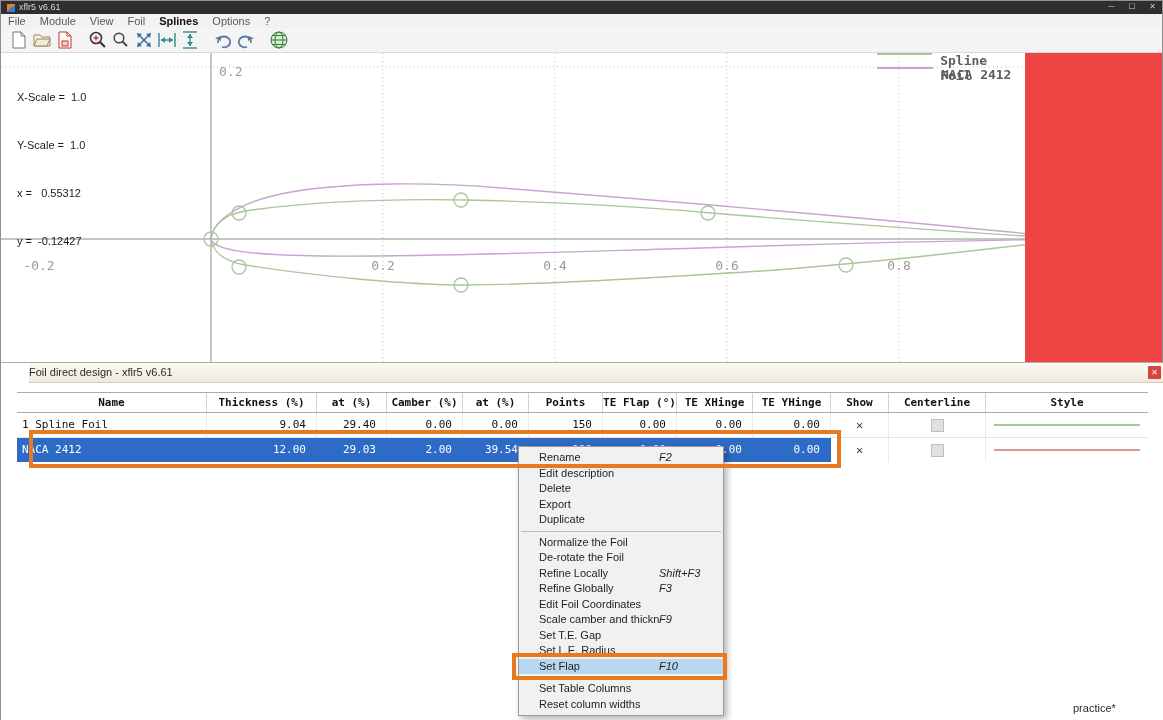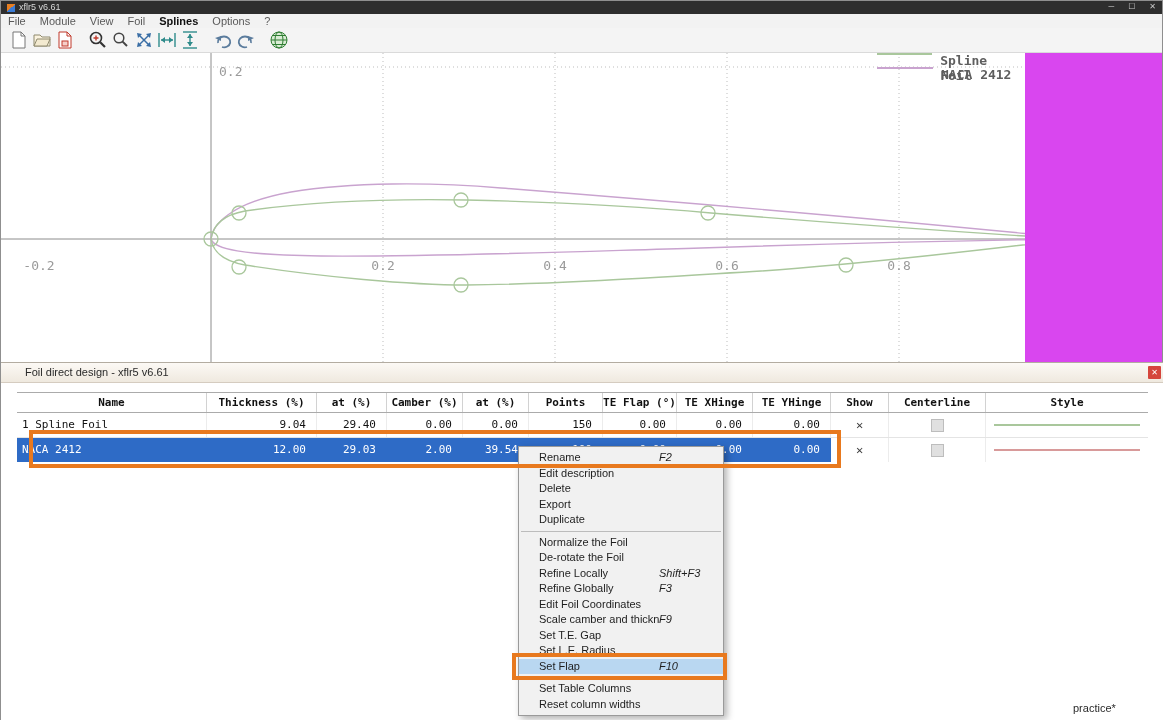--- a/index.html
+++ b/index.html
@@ -1,18 +1,18 @@
 <!DOCTYPE html>
 <html><head>
 <meta charset="utf-8">
 <style>
   html,body{margin:0;padding:0;}
   body{width:1163px;height:720px;overflow:hidden;position:relative;background:#fff;
        font-family:"Liberation Sans", sans-serif;-webkit-font-smoothing:antialiased;}
-  .window{position:absolute;inset:0;border:1px solid #8f8f8f;box-sizing:border-box;background:#d946ef;}
+  .window{position:absolute;inset:0;border:1px solid #8f8f8f;box-sizing:border-box;background:#ef4444;}
 
   
   .titlebar{position:absolute;left:0;top:0;width:100%;height:13px;background:#2e2e2e;color:#d8d8d8;
             font-size:9px;line-height:13px;display:flex;align-items:center;}
   .appicon{width:8px;height:8px;margin:0 4px 0 6px;background:linear-gradient(135deg,#e67e22 50%,#3a7bd5 50%);}
   .wbtns{position:absolute;right:6px;top:0;display:flex;gap:14px;color:#c8c8c8;font-size:8px;line-height:12px;}
 
   
   .menubar{position:absolute;left:0;top:13px;width:100%;height:14px;background:#f2f2f2;
            font-size:11px;color:#5a5a5a;display:flex;align-items:center;padding-left:0;box-sizing:border-box;}
@@ -30,21 +30,21 @@
   .canvas svg{position:absolute;left:0;top:0;}
   .info{position:absolute;left:16px;top:4px;font-size:11px;color:#1c1c1c;line-height:16px;white-space:pre;}
   .legend{position:absolute;left:876px;top:0px;}
   .lrow{display:flex;align-items:flex-start;height:14px;font-weight:bold;}
   .lline{display:inline-block;width:56px;height:0;border-top:2px solid #888;margin-right:8px;}
   .llabel{font-family:"DejaVu Sans Mono", monospace;font-size:13px;color:#5e5e5e;}
 
   
   .panel{position:absolute;left:0;top:361px;width:1163px;height:359px;background:#fff;border-top:1px solid #b3aca1;box-sizing:border-box;}
   .ptitle{height:19px;background:linear-gradient(#fcf9f5,#efe9df);border-bottom:1px solid #d5ccc0;
-          font-size:11px;color:#2a2a2a;line-height:19px;padding-left:24px;position:relative;}
+          font-size:11px;color:#2a2a2a;line-height:19px;padding-left:0;position:relative;margin-left:28px;}
   .pclose{position:absolute;right:3px;top:3px;width:13px;height:13px;background:#d5453c;color:#fff;
           font-size:8px;line-height:13px;text-align:center;border-radius:1px;cursor:default;}
 
   
   .ftable{position:absolute;left:16px;top:29px;width:1131px;font-family:"DejaVu Sans Mono", monospace;font-size:11px;color:#111;}
   .thead,.trow{display:grid;grid-template-columns:190px 110px 70px 76px 66px 74px 74px 76px 78px 58px 97px 1fr;}
   .thead{height:19px;line-height:19px;font-weight:bold;border-top:1px solid #ababab;border-bottom:1px solid #ababab;}
   .thead>div{text-align:center;border-right:1px solid #d2d2d2;overflow:hidden;white-space:nowrap;}
   .thead>div:last-child{border-right:none;}
   .trow{height:24px;line-height:24px;}
@@ -224,20 +224,26 @@
         <circle cx="238" cy="160" r="7"></circle>
         <circle cx="460" cy="147" r="7"></circle>
         <circle cx="707" cy="160" r="7"></circle>
         <circle cx="238" cy="214" r="7"></circle>
         <circle cx="460" cy="232" r="7"></circle>
         <circle cx="845" cy="212" r="7"></circle>
         <circle cx="1070" cy="186" r="7"></circle>
       </g>
     </svg>
 
+    <div class="info">
+      <div>X-Scale =  1.0</div>
+      <div>Y-Scale =  1.0</div>
+      <div>x =   0.55312</div>
+      <div>y =  -0.12427</div>
+    </div>
 
     <div class="legend">
       <div class="lrow">
         <span class="lline" style="border-top-color: rgb(169, 199, 156);"></span>
         <span class="llabel">Spline Foil</span>
       </div>
       <div class="lrow">
         <span class="lline" style="border-top-color: rgb(201, 163, 207);"></span>
         <span class="llabel">NACA 2412</span>
       </div>

